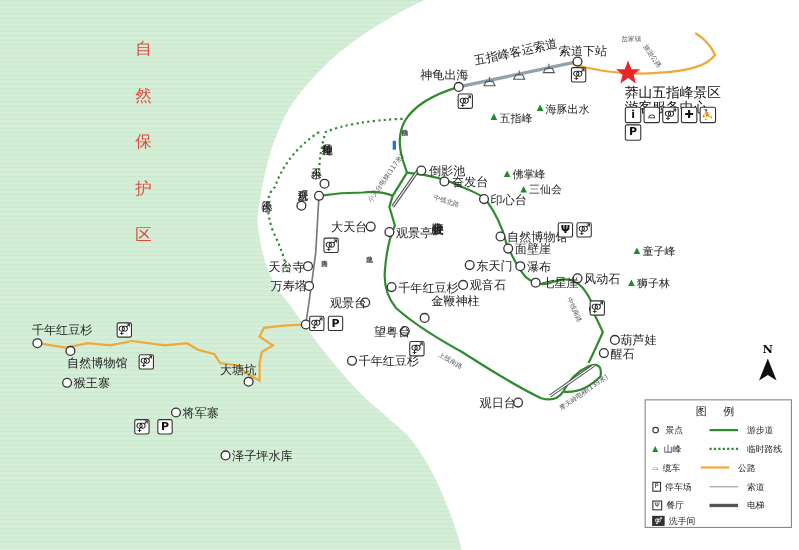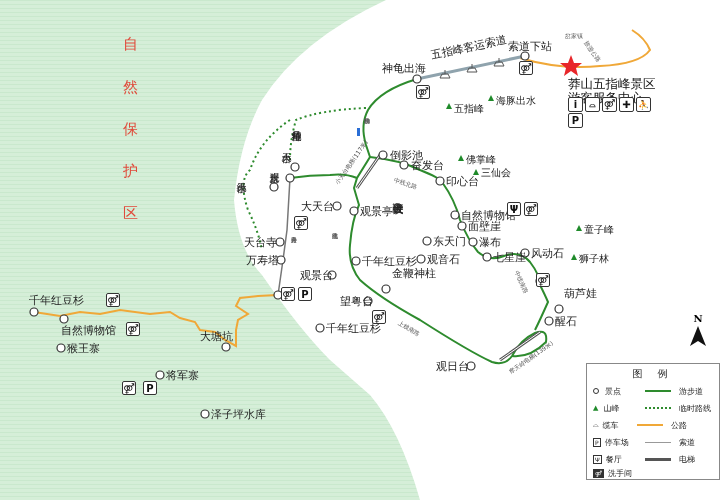--- a/index.html
+++ b/index.html
@@ -180,21 +180,21 @@
 <div class="lbl big" style="left:362px;top:256px">千年红豆杉</div>
 <div class="lbl big" style="left:427px;top:254px">观音石</div>
 <div class="lbl big" style="left:493px;top:252px">七星崖</div>
 <div class="lbl big" style="left:531px;top:248px">风动石</div>
 <div class="lbl big" style="left:244px;top:237px">天台寺</div>
 <div class="lbl big" style="left:246px;top:255px">万寿塔</div>
 <div class="lbl big" style="left:300px;top:270px">观景台</div>
 <div class="lbl big" style="left:392px;top:268px">金鞭神柱</div>
 <div class="lbl big" style="left:340px;top:296px">望粤台</div>
 <div class="lbl big" style="left:326px;top:323px">千年红豆杉</div>
-<div class="lbl big" style="left:564px;top:288px">葫芦娃</div>
+<div class="lbl big" style="left:564px;top:304px">葫芦娃</div>
 <div class="lbl big" style="left:555px;top:316px">醒石</div>
 <div class="lbl big" style="left:436px;top:361px">观日台</div>
 <div class="lbl big" style="left:29px;top:295px">千年红豆杉</div>
 <div class="lbl big" style="left:61px;top:325px">自然博物馆</div>
 <div class="lbl big" style="left:67px;top:343px">猴王寨</div>
 <div class="lbl big" style="left:200px;top:331px">大塘坑</div>
 <div class="lbl big" style="left:166px;top:370px">将军寨</div>
 <div class="lbl big" style="left:211px;top:409px">泽子坪水库</div>
 
 <div class="icon-box" style="left:294px;top:216px">⚤</div>

